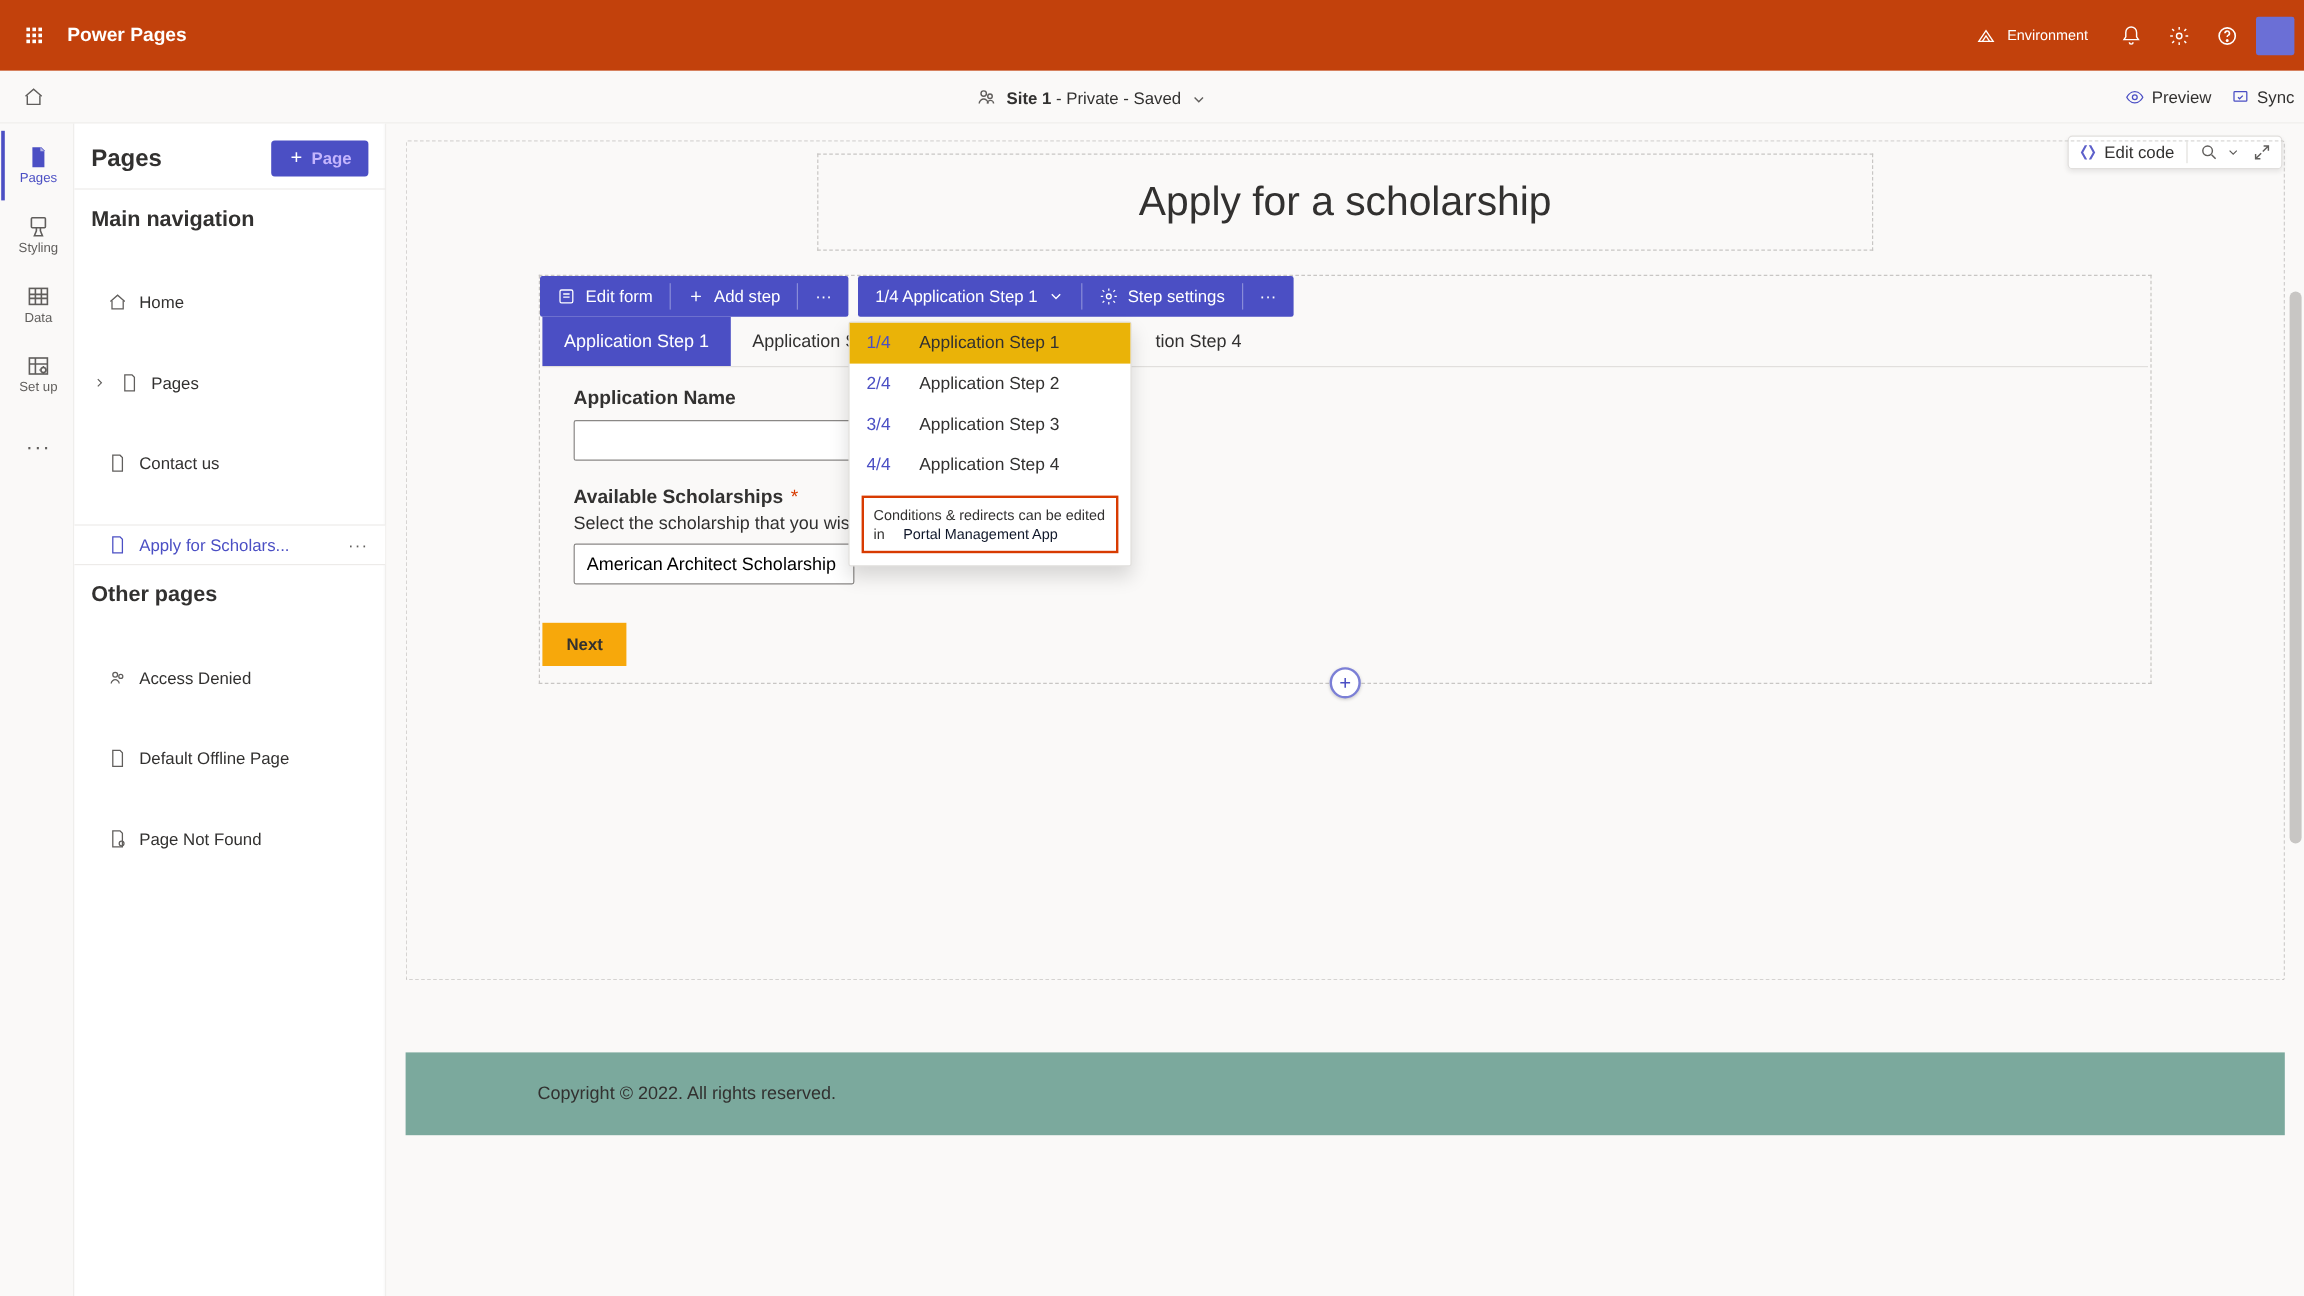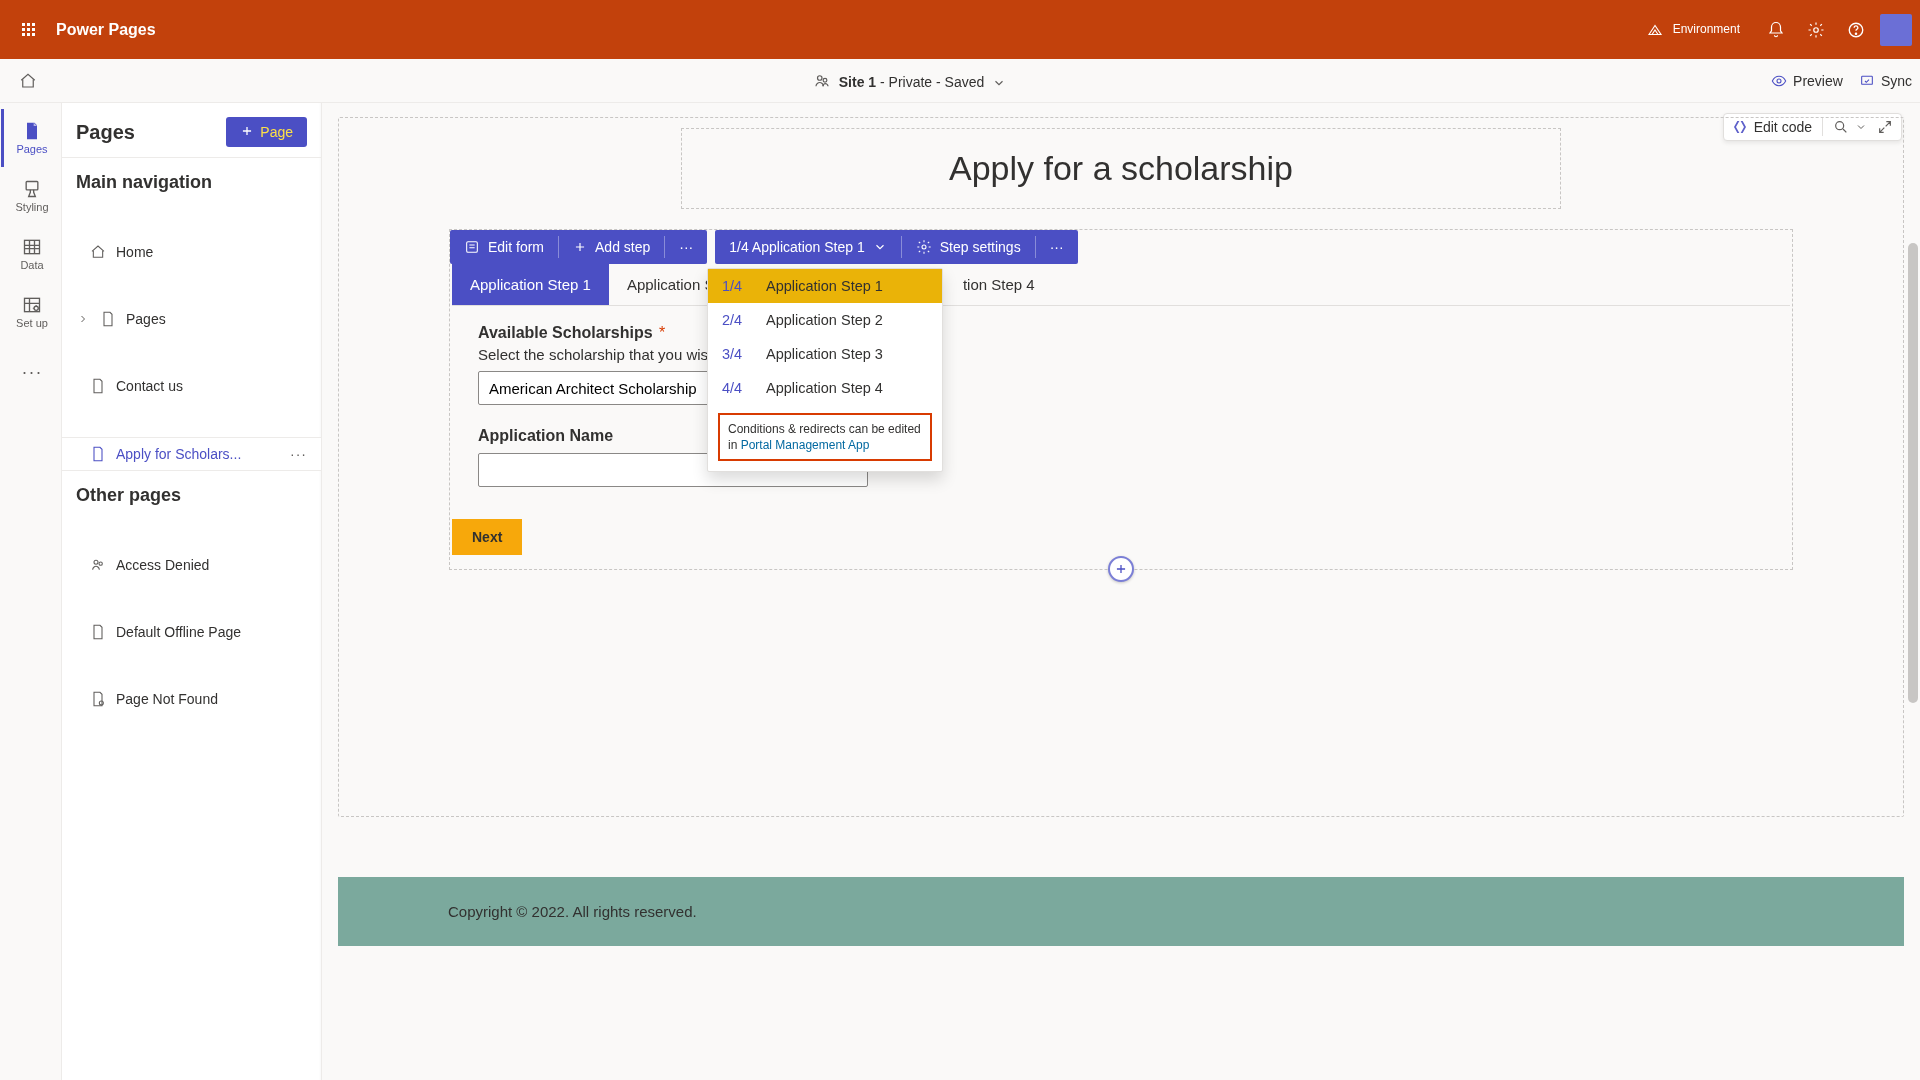--- a/index.html
+++ b/index.html
@@ -46,21 +46,21 @@
 .rail { width: 62px; background:#faf9f8; border-right:1px solid #edebe9; display:flex; flex-direction:column; align-items:center; padding-top:6px; }
 .rail-item { width: 60px; height: 58px; display:flex; flex-direction:column; align-items:center; justify-content:center; gap:2px; font-size:11px; color:#605e5c; cursor:pointer; border-left: 3px solid transparent; }
 .rail-item.active { color:#4b4fc4; border-left-color:#4b4fc4; }
 .rail-item svg { width:20px; height:20px; }
 .rail-more { font-size:18px; letter-spacing:1px; margin-top:4px; }
 
 
 .side-panel { width: 260px; background:#fff; border-right:1px solid #edebe9; display:flex; flex-direction:column; box-shadow: inset -2px 0 3px -2px rgba(0,0,0,0.06); }
 .side-header { display:flex; align-items:center; justify-content:space-between; padding:14px 14px 10px 14px; border-bottom:1px solid #edebe9; }
 .side-title { font-size:20px; font-weight:700; color:#323130; }
-.page-btn { background:#4b4fc4; color:#fde047; border:none; padding:7px 14px; font-size:14px; font-weight:400; border-radius:3px; display:flex; align-items:flex-start; gap:6px; cursor:pointer; }
+.page-btn { background:#4b4fc4; color:#c4b5fd; border:none; padding:7px 14px; font-size:14px; font-weight:700; border-radius:3px; display:flex; align-items:flex-start; gap:6px; cursor:pointer; }
 .nav-section-title { font-size:18px; font-weight:600; padding:14px 14px 8px 14px; color:#323130; }
 .nav-list { list-style:none; }
 .nav-item { display:flex; align-items:center; gap:10px; padding:8px 14px 8px 28px; font-size:14px; color:#323130; cursor:pointer; position:relative;margin-top:35px; }
 .nav-item.with-chevron { padding-left:14px; }
 .nav-item .chev { width:14px; display:inline-flex; justify-content:center; color:#605e5c; }
 .nav-item.active { background:#fff; color:#4b4fc4; border:1px solid #edebe9; border-left:none; border-right:none;text-align:center; }
 .nav-item .ellipsis { margin-left:auto; color:#605e5c; font-size:14px; letter-spacing:1px; }
 .nav-icon { width:16px; height:16px; flex-shrink:0; display:inline-flex; align-items:center; justify-content:center; color:#605e5c; }
 
 
@@ -95,21 +95,21 @@
 .add-section { position:absolute; left:50%; bottom:-13px; transform:translateX(-50%); width:26px; height:26px; border-radius:50%; background:#fff; border:2px solid #7b7fd6; display:flex; align-items:center; justify-content:center; color:#4b4fc4; cursor:pointer; box-shadow:0 1px 3px rgba(0,0,0,0.2); }
 
 .footer-band { margin: 60px 16px 0 16px; background:#7ba99d; padding:26px 110px; color:#323130; font-size:15px; }
 
 
 .step-dropdown { position:absolute; top:38px; left:257px; width:236px; background:#fff; border:1px solid #e1dfdd; border-radius:2px; box-shadow:0 8px 16px rgba(0,0,0,0.14); z-index:20; }
 .step-dd-item { display:flex; align-items:center; gap:16px; padding:9px 14px; font-size:14.5px; color:#323130; cursor:pointer; }
 .step-dd-item:hover, .step-dd-item.hovered { background:#eab308; }
 .step-dd-item .idx { color:#4b4fc4; width:28px; }
 .step-dd-note { margin:8px 10px 10px 10px; border:2px solid #d83b01; padding:6px 8px; font-size:12px; color:#323130; line-height:1.35; }
-.step-dd-note a { color:#0369a1; text-decoration:none; }
+.step-dd-note a { color:#0f172a; text-decoration:none;margin-left:12px; }
 
 .scrollbar-fake { position:absolute; right:2px; top:140px; width:10px; height:460px; background:#c8c6c4; border-radius:5px; }
 
 svg { display:block; }
 </style>
 </head>
 <body>
 
 <div class="top-header">
   <div class="waffle-icon">
@@ -420,31 +420,31 @@
         <div class="step-tabs">
           <div class="step-tab active">Application Step 1</div>
           <div class="step-tab" style="width:102px; overflow:hidden; white-space:nowrap;">Application Step 2</div>
           <div style="width:234px;"></div>
           <div class="step-tab">tion Step 4</div>
         </div>
 
         
         <div class="form-body">
           <div class="field-group">
+            <div class="field-label">Application Name</div>
+            <input class="field-input" value="" style="">
+          </div>
+          <div class="field-group">
             <div>
               <span class="field-label">Available Scholarships</span>
               <span class="req-star">*</span>
             </div>
             <div class="field-help" style="width:232px; overflow:hidden; white-space:nowrap;">Select the scholarship that you wis</div>
             <input class="field-input" style="width: 234px;" value="American Architect Scholarship">
           </div>
-          <div class="field-group">
-            <div class="field-label">Application Name</div>
-            <input class="field-input" value="" style="">
-          </div>
         </div>
 
         <button class="next-btn">
           <span>Next</span>
         </button>
 
         <div class="add-section">
           <svg viewBox="0 0 24 24" width="14" height="14" stroke="#4b4fc4" stroke-width="2.2" fill="none">
               <path d="M12 5v14M5 12h14"></path>
             </svg>

